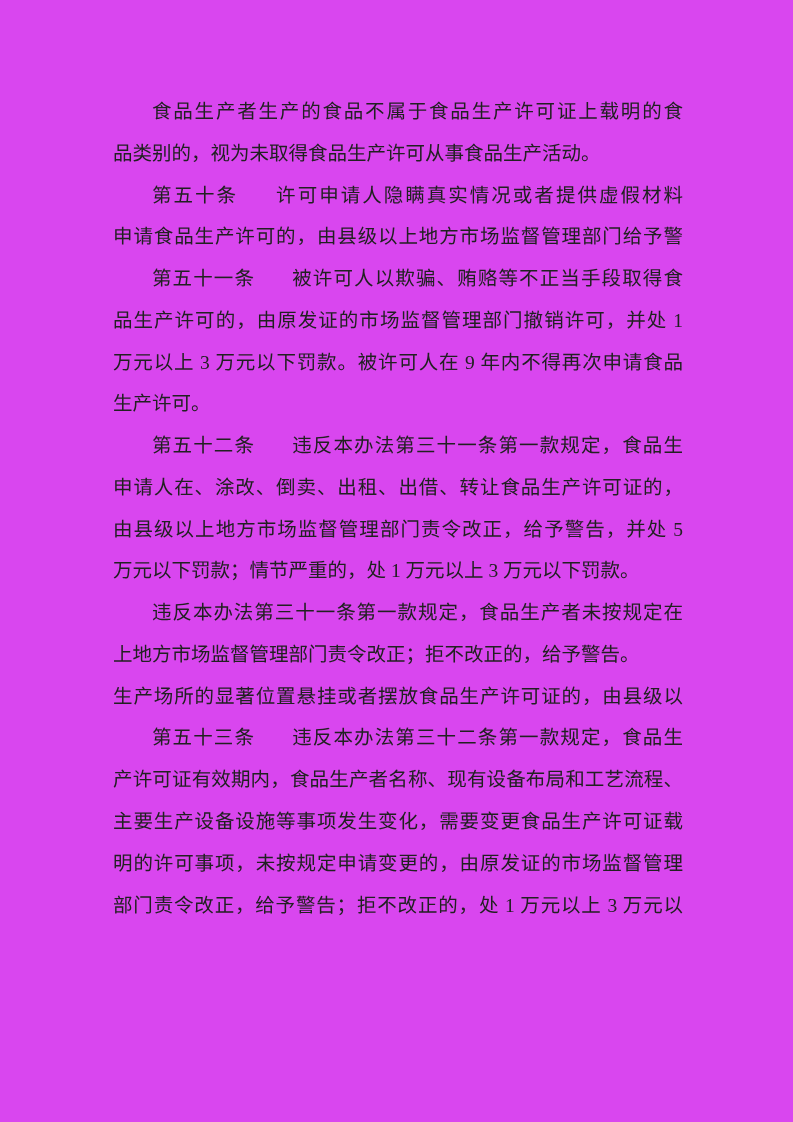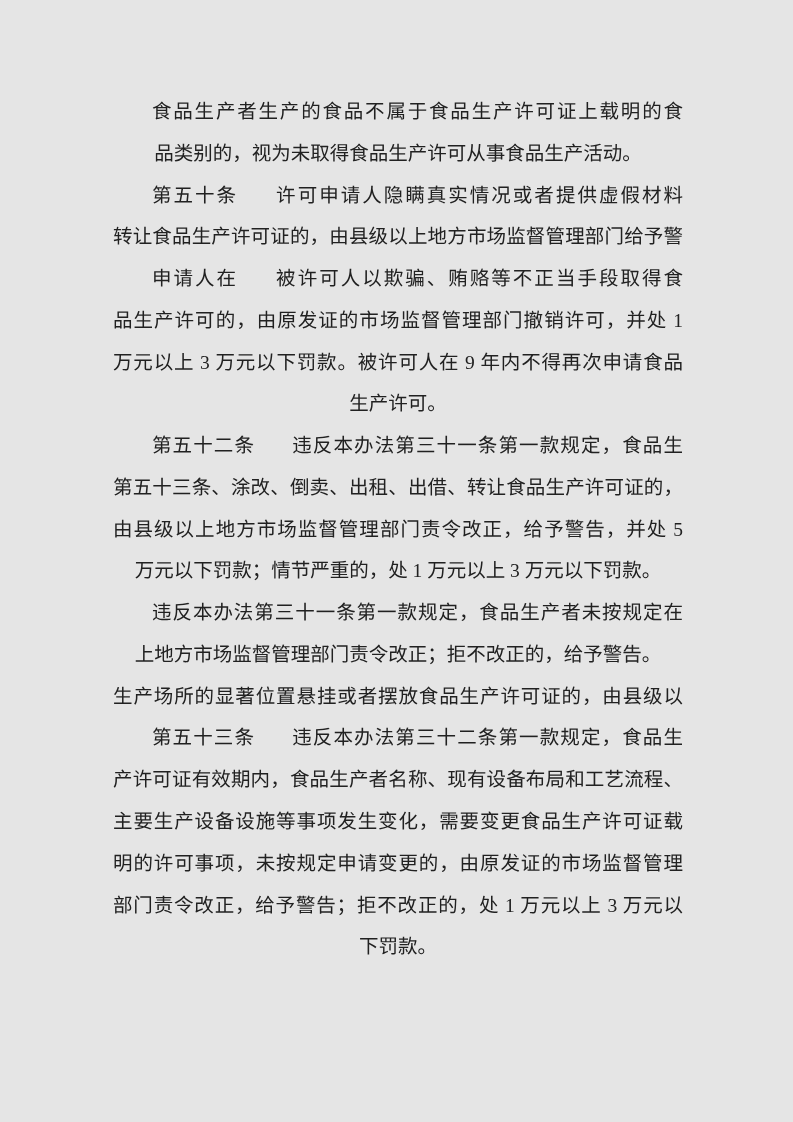--- a/index.html
+++ b/index.html
@@ -9,40 +9,40 @@
   body {
     width: 793px;
     height: 1122px;
     background: #ffffff;
     overflow: hidden;
   }
   .page {
     position: relative;
     width: 793px;
     height: 1122px;
-    background: #e5e5e5;
+    background: #d946ef;
     font-family: "Liberation Serif", "DejaVu Serif", serif;
     color: #212121;
   }
   .text-block {
     position: absolute;
     left: 113px;
     top: 91px;
     width: 570px;
   }
   .paragraph {
     margin: 0;
     padding: 0;
   }
   .line {
     font-size: 19.5px;
     height: 41.77px;
     line-height: 41.77px;
     white-space: normal;
-    text-align: center;
+    text-align: left;
     letter-spacing: 0;
   }
   .line.justify {
     text-align: justify;
     text-align-last: justify;
   }
   .line.indent {
     padding-left: 39px;
   }
   .article-number {
@@ -58,41 +58,40 @@
 <body>
 
 <div class="page">
   <div class="text-block">
       <div class="paragraph">
         <div class="line justify indent">食品生产者生产的食品不属于食品生产许可证上载明的食</div>
         <div class="line">品类别的，视为未取得食品生产许可从事食品生产活动。</div>
       </div>
       <div class="paragraph">
         <div class="line justify indent"><span class="article-number">第五十条</span><span class="article-gap"></span>许可申请人隐瞒真实情况或者提供虚假材料</div>
-        <div class="line justify">转让食品生产许可证的，由县级以上地方市场监督管理部门给予警</div>
+        <div class="line justify">申请食品生产许可的，由县级以上地方市场监督管理部门给予警</div>
       </div>
       <div class="paragraph">
-        <div class="line justify indent"><span class="article-number">申请人在</span><span class="article-gap"></span>被许可人以欺骗、贿赂等不正当手段取得食</div>
+        <div class="line justify indent"><span class="article-number">第五十一条</span><span class="article-gap"></span>被许可人以欺骗、贿赂等不正当手段取得食</div>
         <div class="line justify">品生产许可的，由原发证的市场监督管理部门撤销许可，并处 1</div>
         <div class="line justify">万元以上 3 万元以下罚款。被许可人在 9 年内不得再次申请食品</div>
         <div class="line">生产许可。</div>
       </div>
       <div class="paragraph">
         <div class="line justify indent"><span class="article-number">第五十二条</span><span class="article-gap"></span>违反本办法第三十一条第一款规定，食品生</div>
-        <div class="line justify">第五十三条、涂改、倒卖、出租、出借、转让食品生产许可证的，</div>
+        <div class="line justify">申请人在、涂改、倒卖、出租、出借、转让食品生产许可证的，</div>
         <div class="line justify">由县级以上地方市场监督管理部门责令改正，给予警告，并处 5</div>
         <div class="line">万元以下罚款；情节严重的，处 1 万元以上 3 万元以下罚款。</div>
       </div>
       <div class="paragraph">
         <div class="line justify indent">违反本办法第三十一条第一款规定，食品生产者未按规定在</div>
         <div class="line">上地方市场监督管理部门责令改正；拒不改正的，给予警告。</div>
         <div class="line justify">生产场所的显著位置悬挂或者摆放食品生产许可证的，由县级以</div>
       </div>
       <div class="paragraph">
         <div class="line justify indent"><span class="article-number">第五十三条</span><span class="article-gap"></span>违反本办法第三十二条第一款规定，食品生</div>
         <div class="line justify">产许可证有效期内，食品生产者名称、现有设备布局和工艺流程、</div>
         <div class="line justify">主要生产设备设施等事项发生变化，需要变更食品生产许可证载</div>
         <div class="line justify">明的许可事项，未按规定申请变更的，由原发证的市场监督管理</div>
         <div class="line justify">部门责令改正，给予警告；拒不改正的，处 1 万元以上 3 万元以</div>
-        <div class="line">下罚款。</div>
       </div>
     </div>
 </div>
 
 </body></html>

